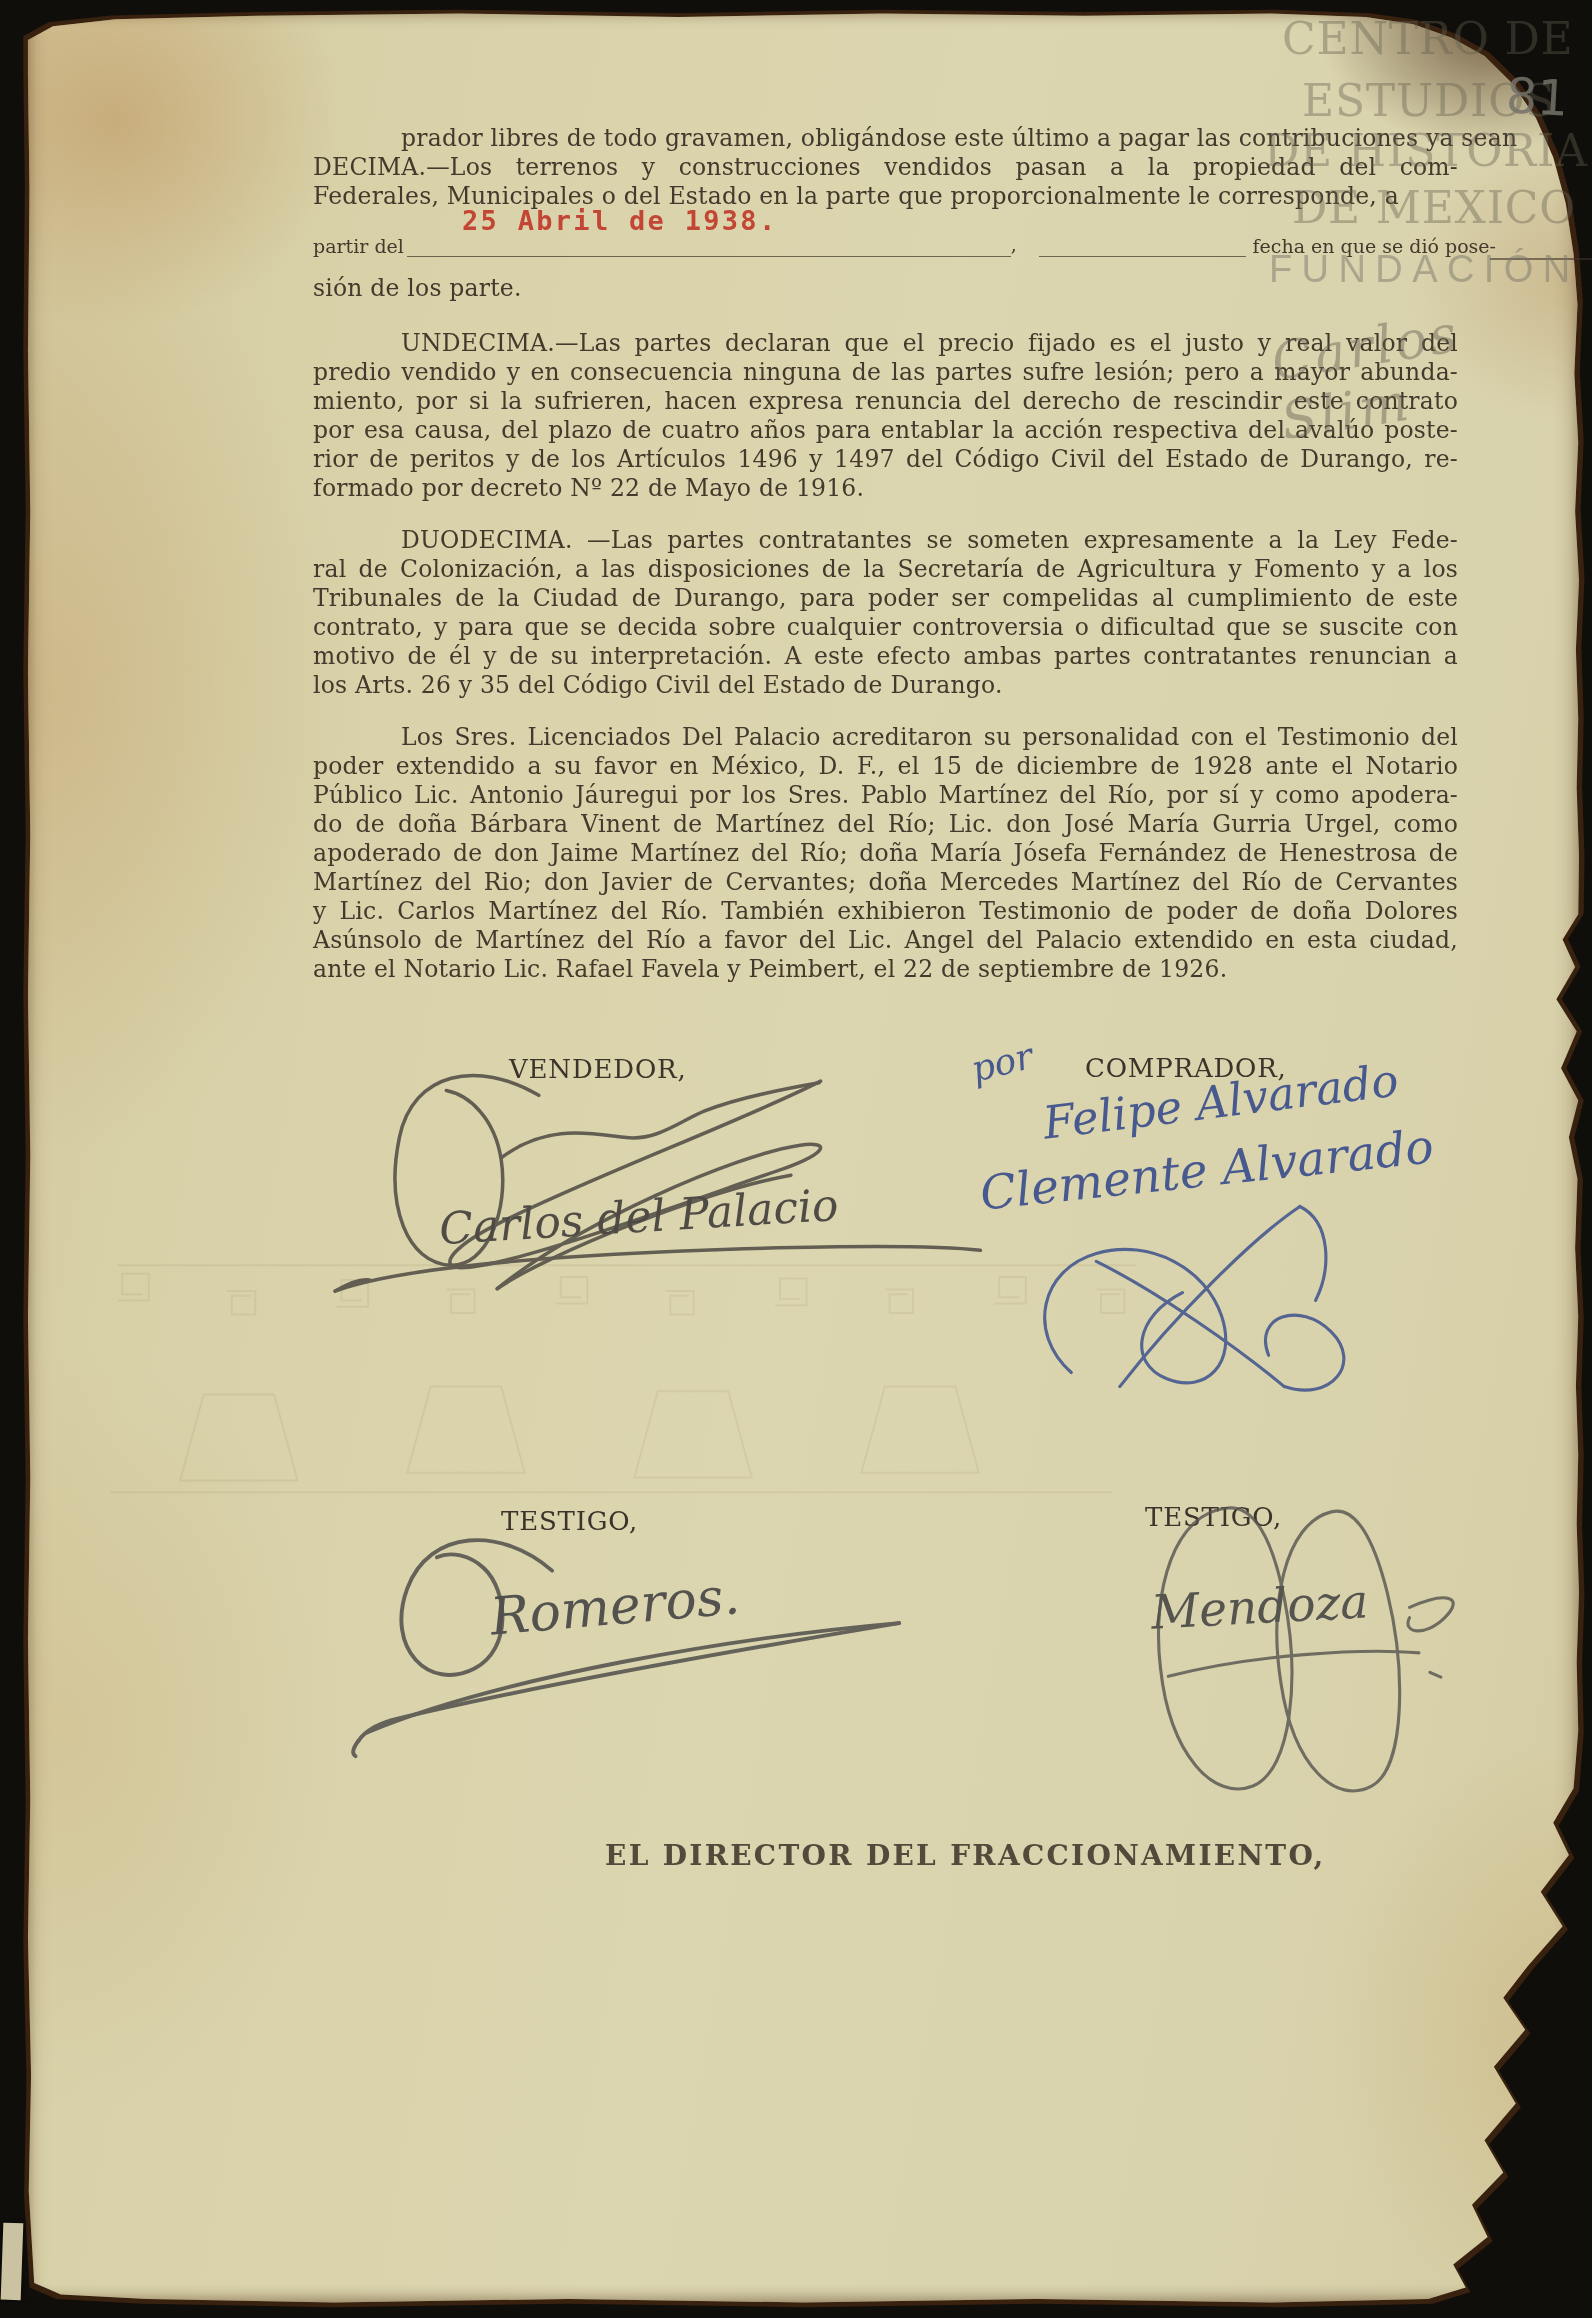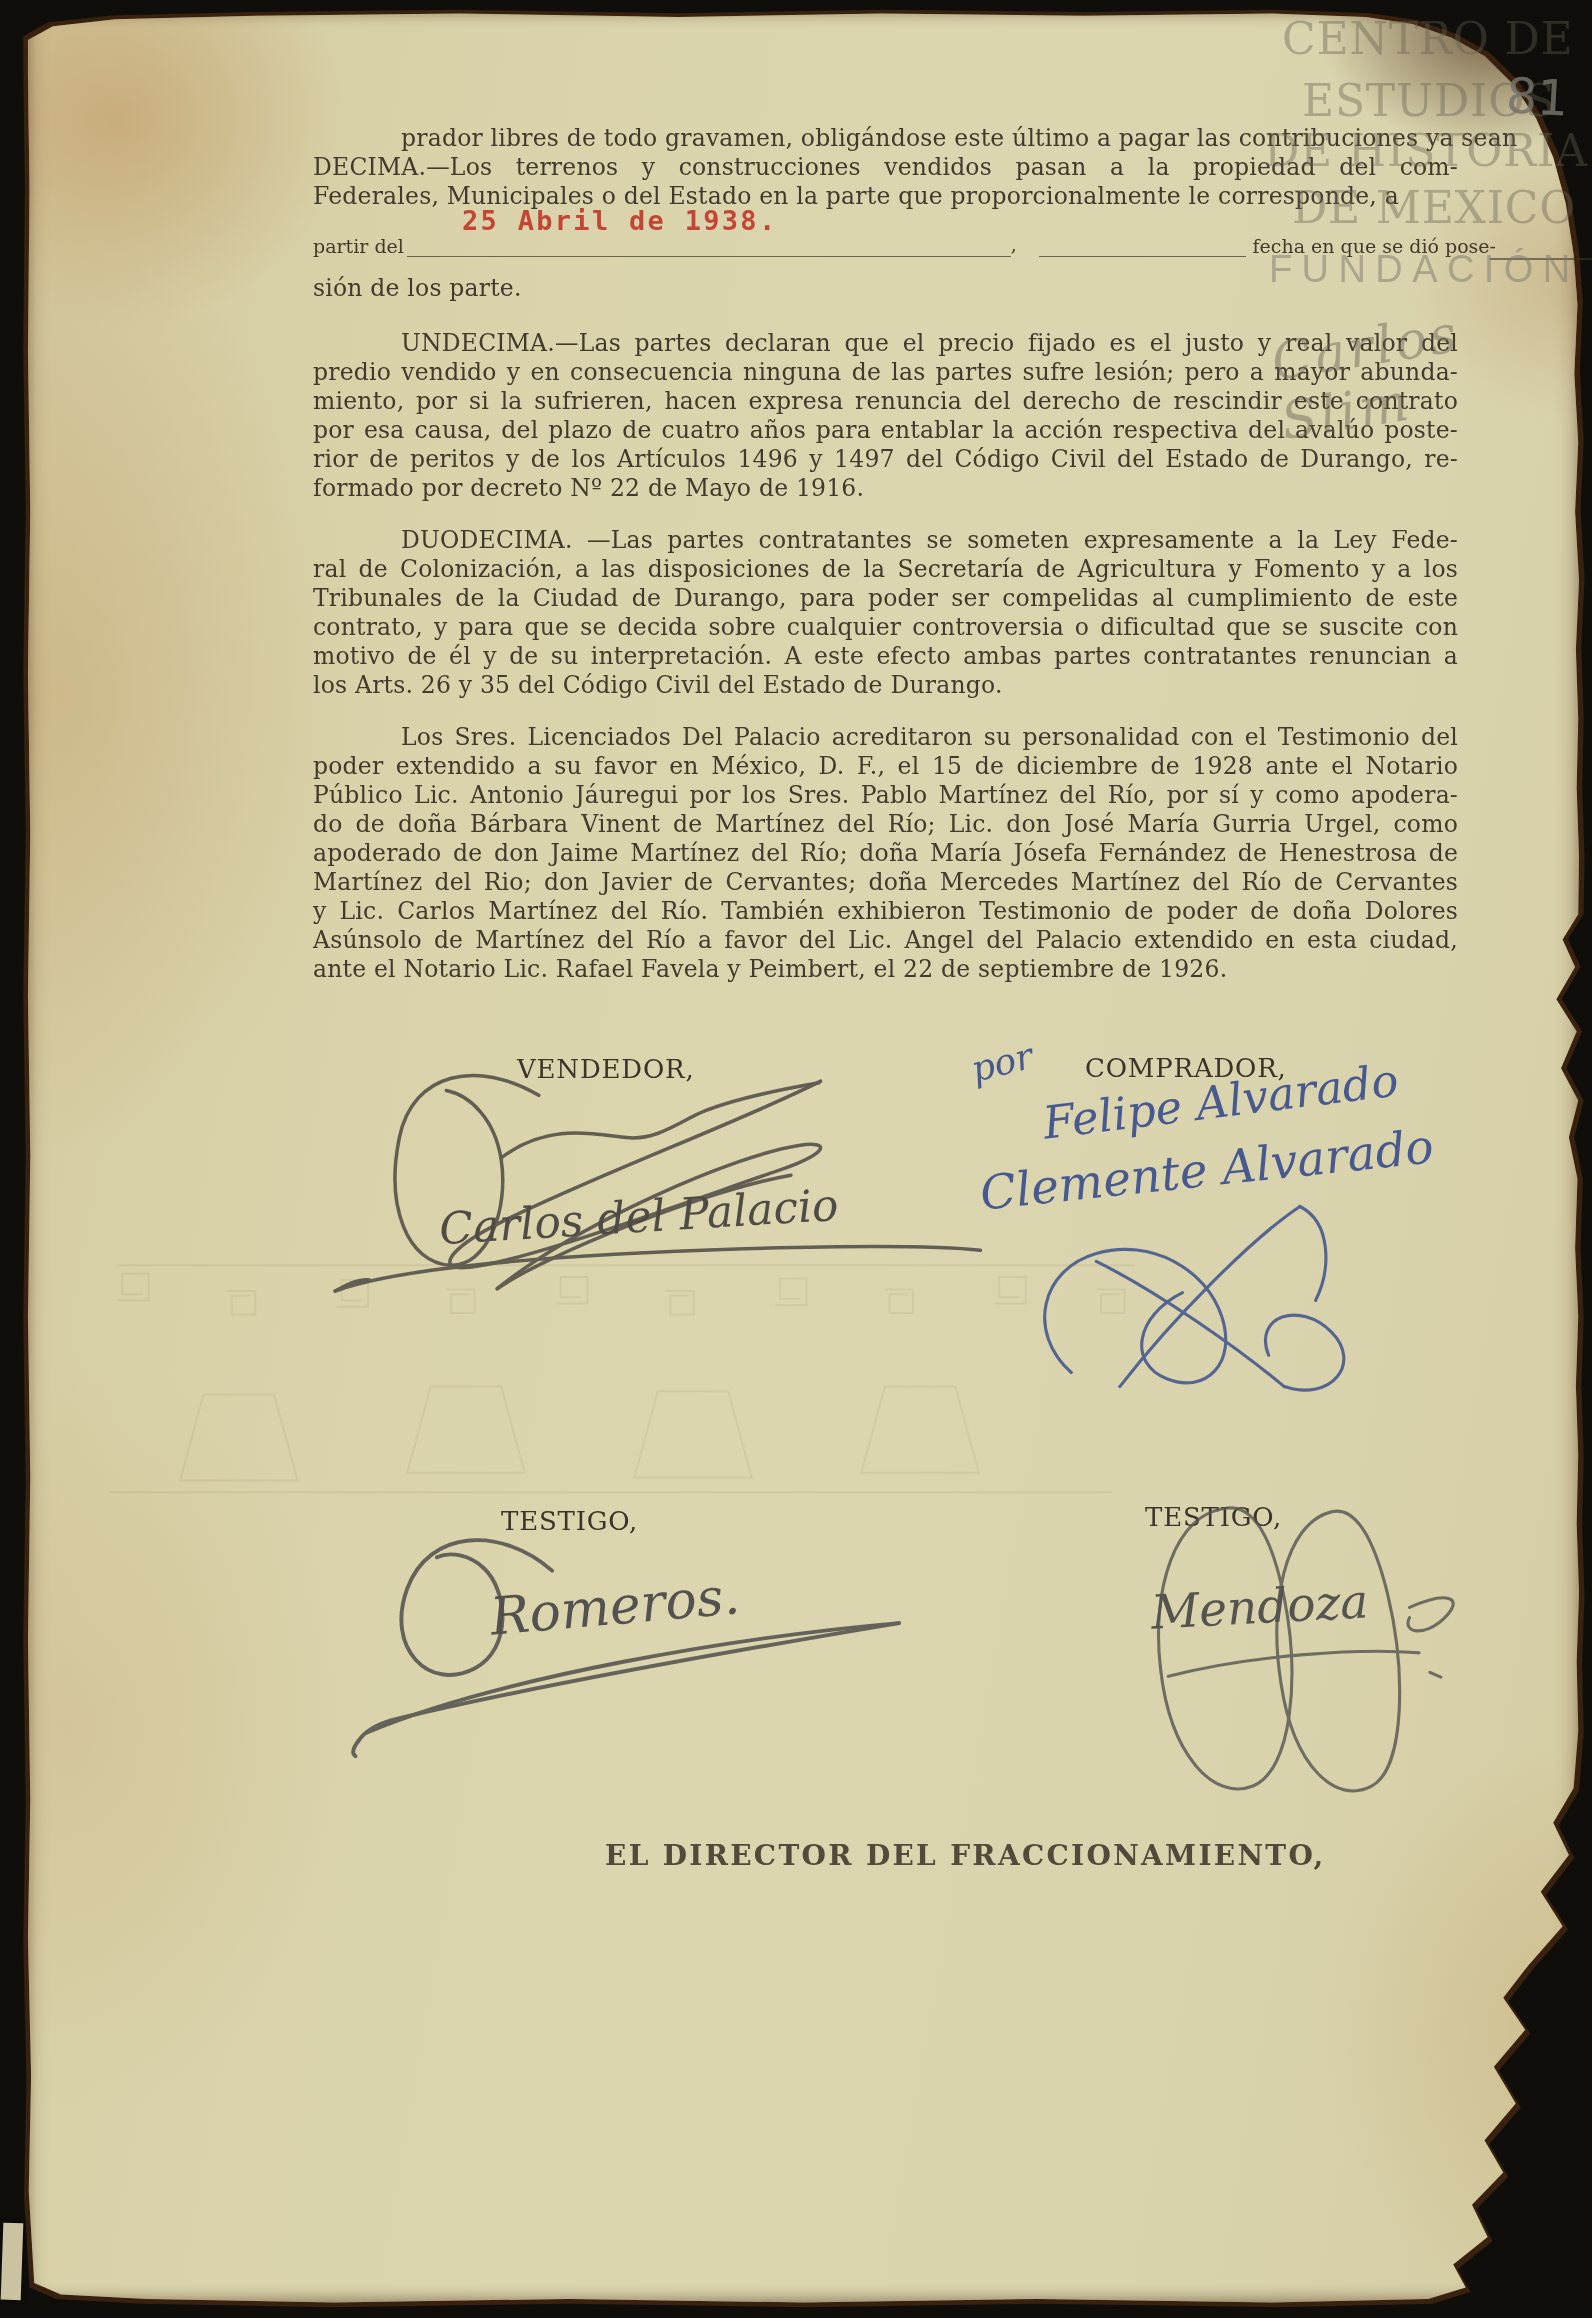--- a/index.html
+++ b/index.html
@@ -126,21 +126,21 @@
     <div>poder extendido a su favor en México, D. F., el 15 de diciembre de 1928 ante el Notario</div>
     <div>Público Lic. Antonio Jáuregui por los Sres. Pablo Martínez del Río, por sí y como apodera-</div>
     <div>do de doña Bárbara Vinent de Martínez del Río; Lic. don José María Gurria Urgel, como</div>
     <div>apoderado de don Jaime Martínez del Río; doña María Jósefa Fernández de Henestrosa de</div>
     <div>Martínez del Rio; don Javier de Cervantes; doña Mercedes Martínez del Río de Cervantes</div>
     <div>y Lic. Carlos Martínez del Río. También exhibieron Testimonio de poder de doña Dolores</div>
     <div>Asúnsolo de Martínez del Río a favor del Lic. Angel del Palacio extendido en esta ciudad,</div>
     <div>ante el Notario Lic. Rafael Favela y Peimbert, el 22 de septiembre de 1926.</div>
   </div>
 
-<div class="label" style="left:509px;top:1054px;margin-left:8px;">VENDEDOR,</div>
+<div class="label" style="left:509px;top:1054px;">VENDEDOR,</div>
 <div class="hand blueink" style="left:971px;top:1042px;font-size:36px;transform:rotate(-14deg);">por</div>
 <div class="label" style="left:1085px;top:1053px;">COMPRADOR,</div>
 <div class="label" style="left:501px;top:1506px;">TESTIGO,</div>
 <div class="label" style="left:1145px;top:1502px;">TESTIGO,</div>
 <div class="director">EL DIRECTOR DEL FRACCIONAMIENTO,</div>
 
 <div class="hand graphite" style="left:439px;top:1191px;font-size:44px;transform:rotate(-3.5deg);">Carlos del Palacio</div>
 <div class="hand blueink" style="left:1042px;top:1075px;font-size:45px;transform:rotate(-7deg);">Felipe Alvarado</div>
 <div class="hand blueink" style="left:979px;top:1142px;font-size:47px;transform:rotate(-6deg);">Clemente Alvarado</div>
 <div class="hand graphite" style="left:490px;top:1576px;font-size:52px;transform:rotate(-5deg);color:#53524e;">Romeros.</div>

